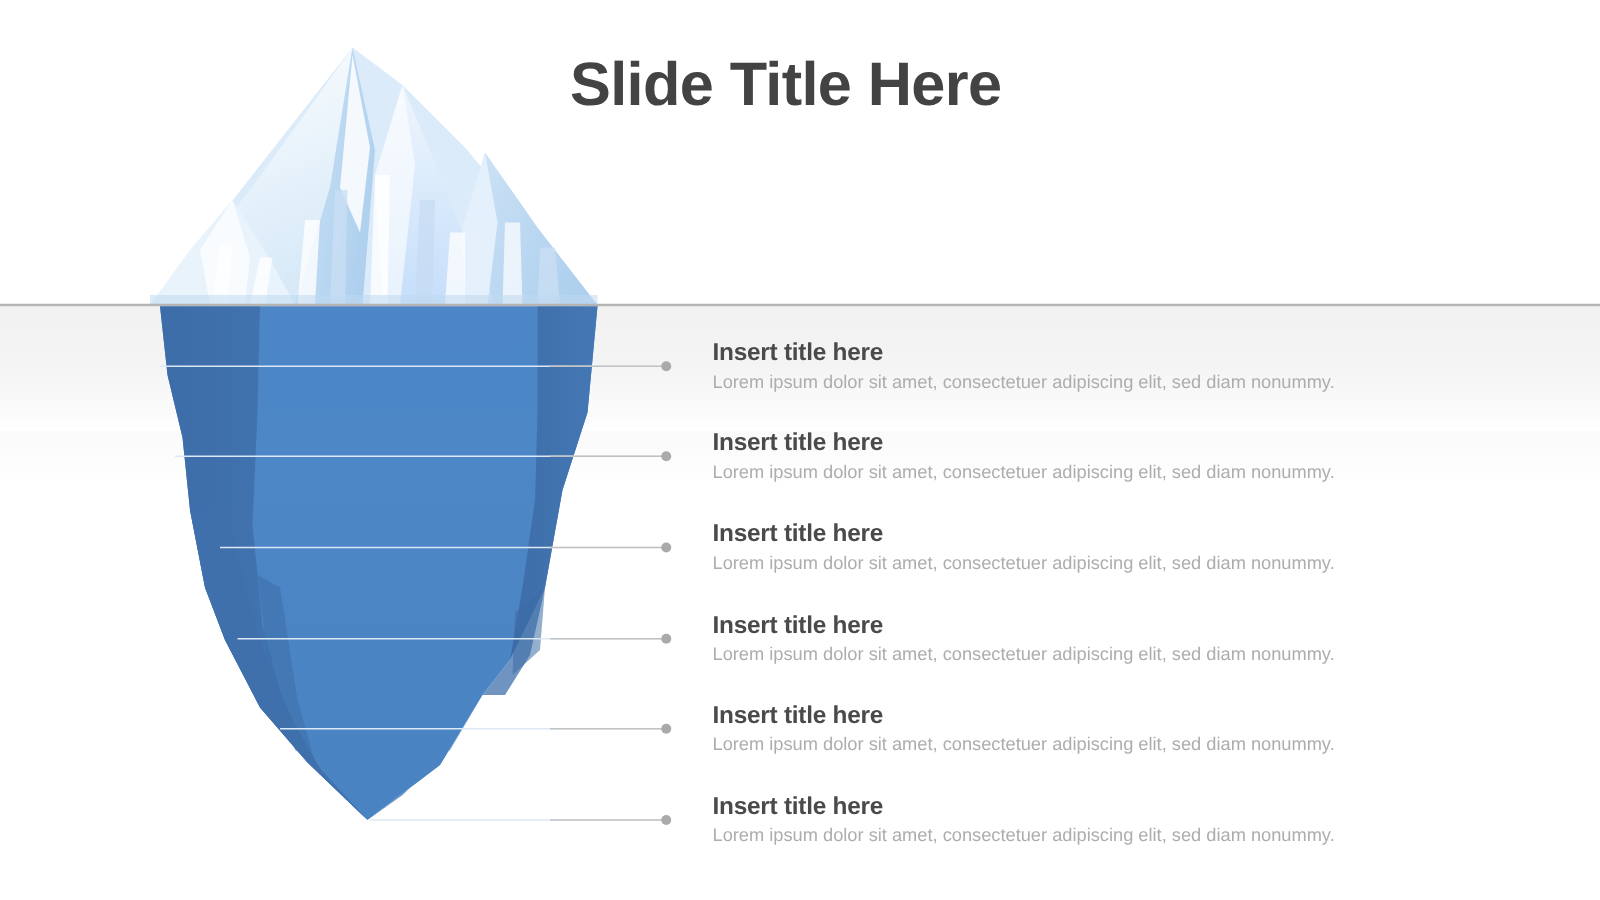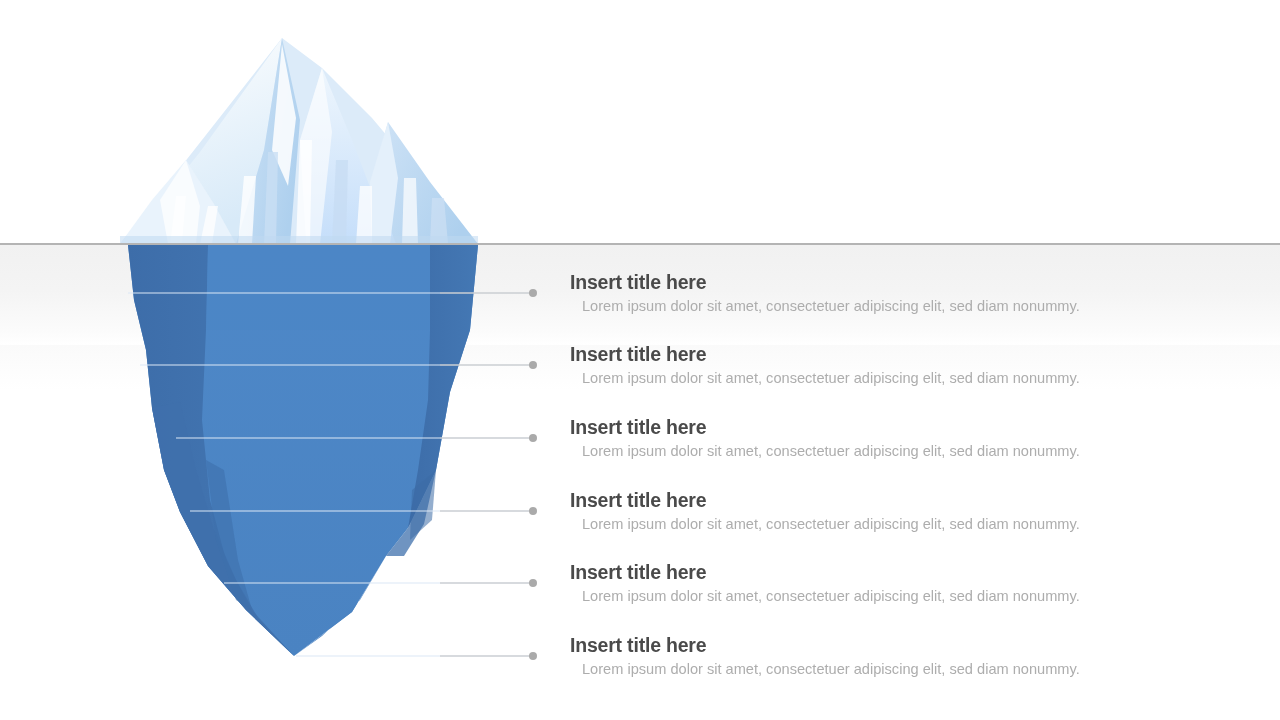--- a/index.html
+++ b/index.html
@@ -98,21 +98,20 @@
     line-height: 22px;
     letter-spacing: -0.2px;
     white-space: nowrap;
   }
   .info-body {
     font-size: 14.6px;
     color: #adadad;
     line-height: 20px;
     margin-top: 3px;
     white-space: nowrap;
-    margin-left: 12px;
   }
 </style>
 </head>
 <body>
 
 <div id="slide">
 
   <div id="water-band"></div>
   <div id="water-band-2"></div>
 
@@ -204,20 +203,21 @@
         <circle cx="533" cy="511" r="4" fill="#aaaaaa"></circle>
         <line x1="224" y1="583" x2="533" y2="583" stroke="#dce8f5" stroke-width="1.2"></line>
         <line x1="440" y1="583" x2="533" y2="583" stroke="#c2c2c2" stroke-width="1.2"></line>
         <circle cx="533" cy="583" r="4" fill="#aaaaaa"></circle>
         <line x1="296" y1="656" x2="533" y2="656" stroke="#dce8f5" stroke-width="1.2"></line>
         <line x1="440" y1="656" x2="533" y2="656" stroke="#c2c2c2" stroke-width="1.2"></line>
         <circle cx="533" cy="656" r="4" fill="#aaaaaa"></circle>
       </g>
   </svg>
 
+  <div id="slide-title">Slide Title Here</div>
 
   <div class="info-item" style="top:271px;">
     <div class="info-heading">Insert title here</div>
     <div class="info-body">Lorem ipsum dolor sit amet, consectetuer adipiscing elit, sed diam nonummy.</div>
   </div>
   <div class="info-item" style="top:343px;">
     <div class="info-heading">Insert title here</div>
     <div class="info-body">Lorem ipsum dolor sit amet, consectetuer adipiscing elit, sed diam nonummy.</div>
   </div>
   <div class="info-item" style="top:416px;">

